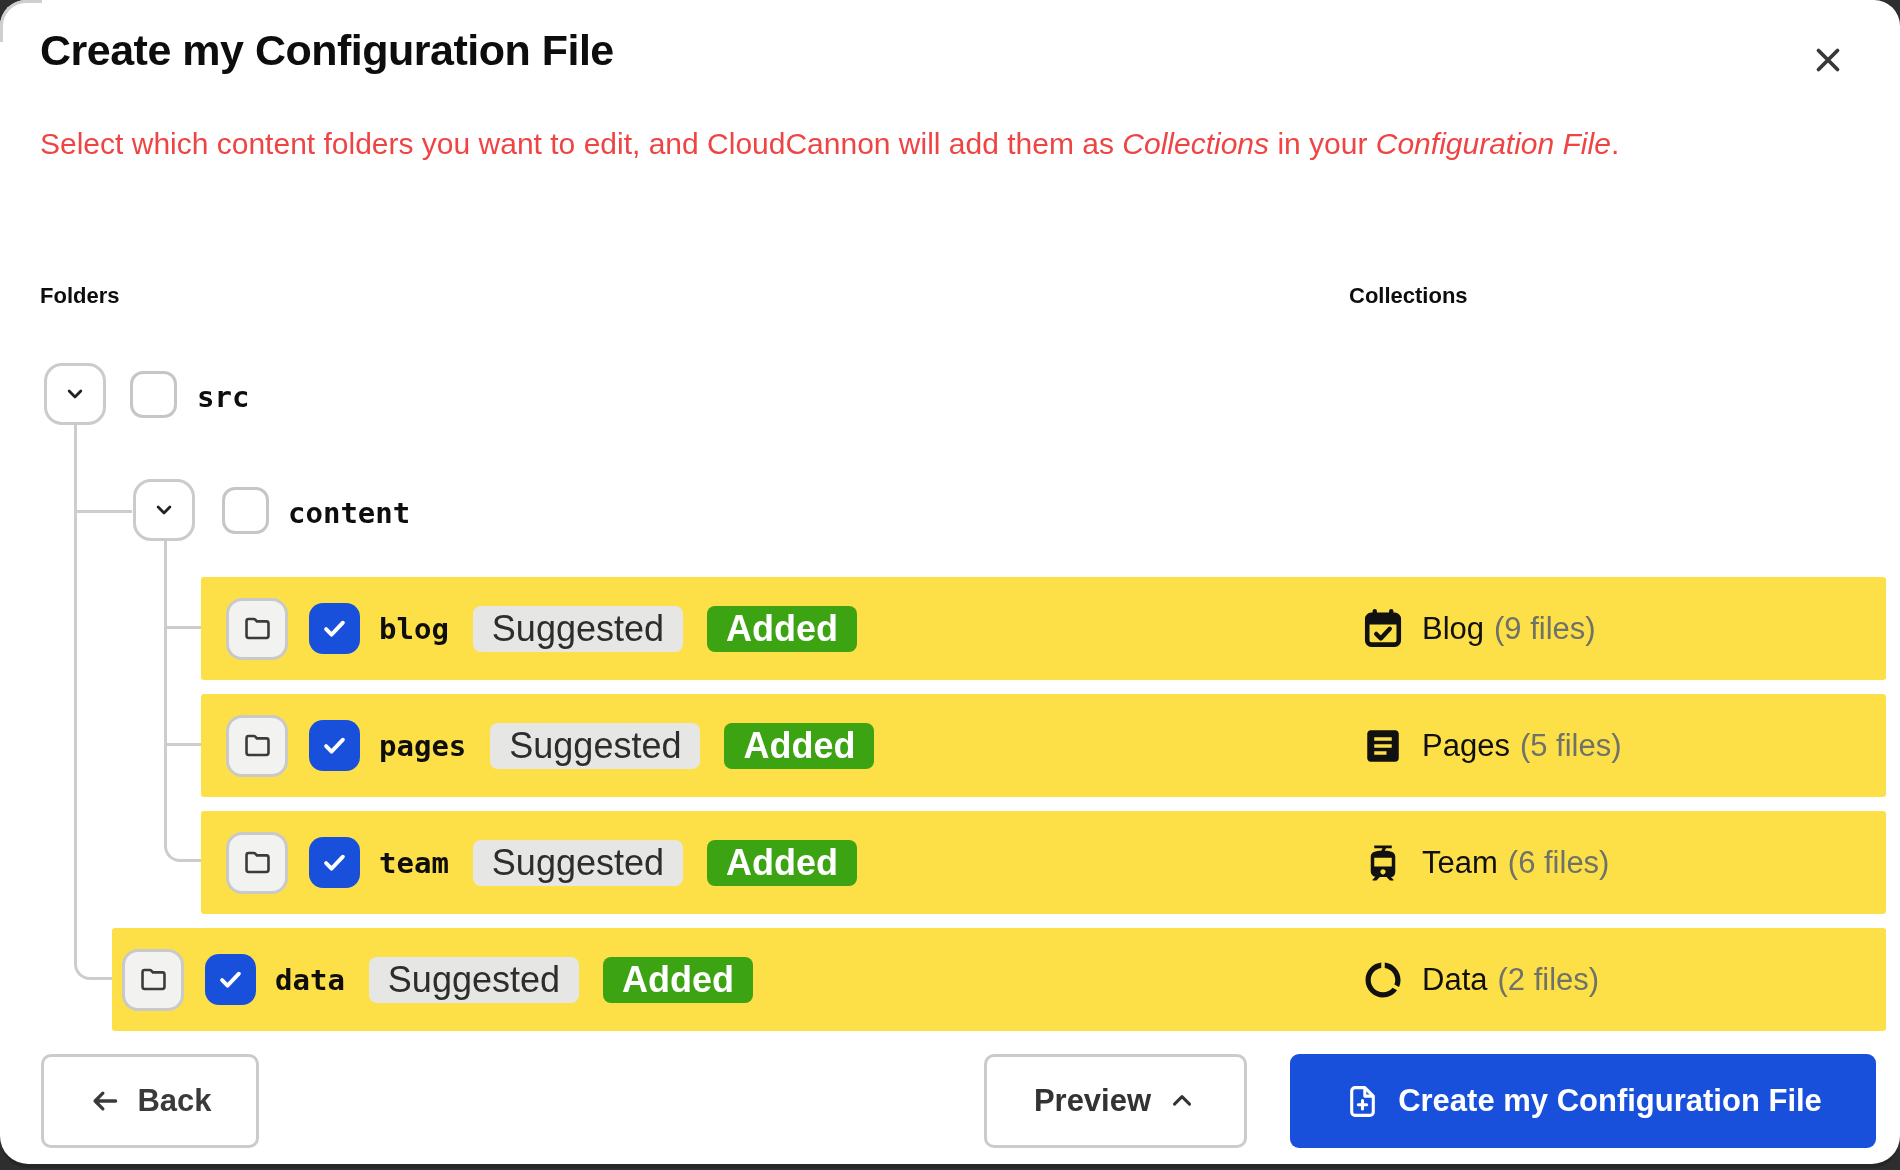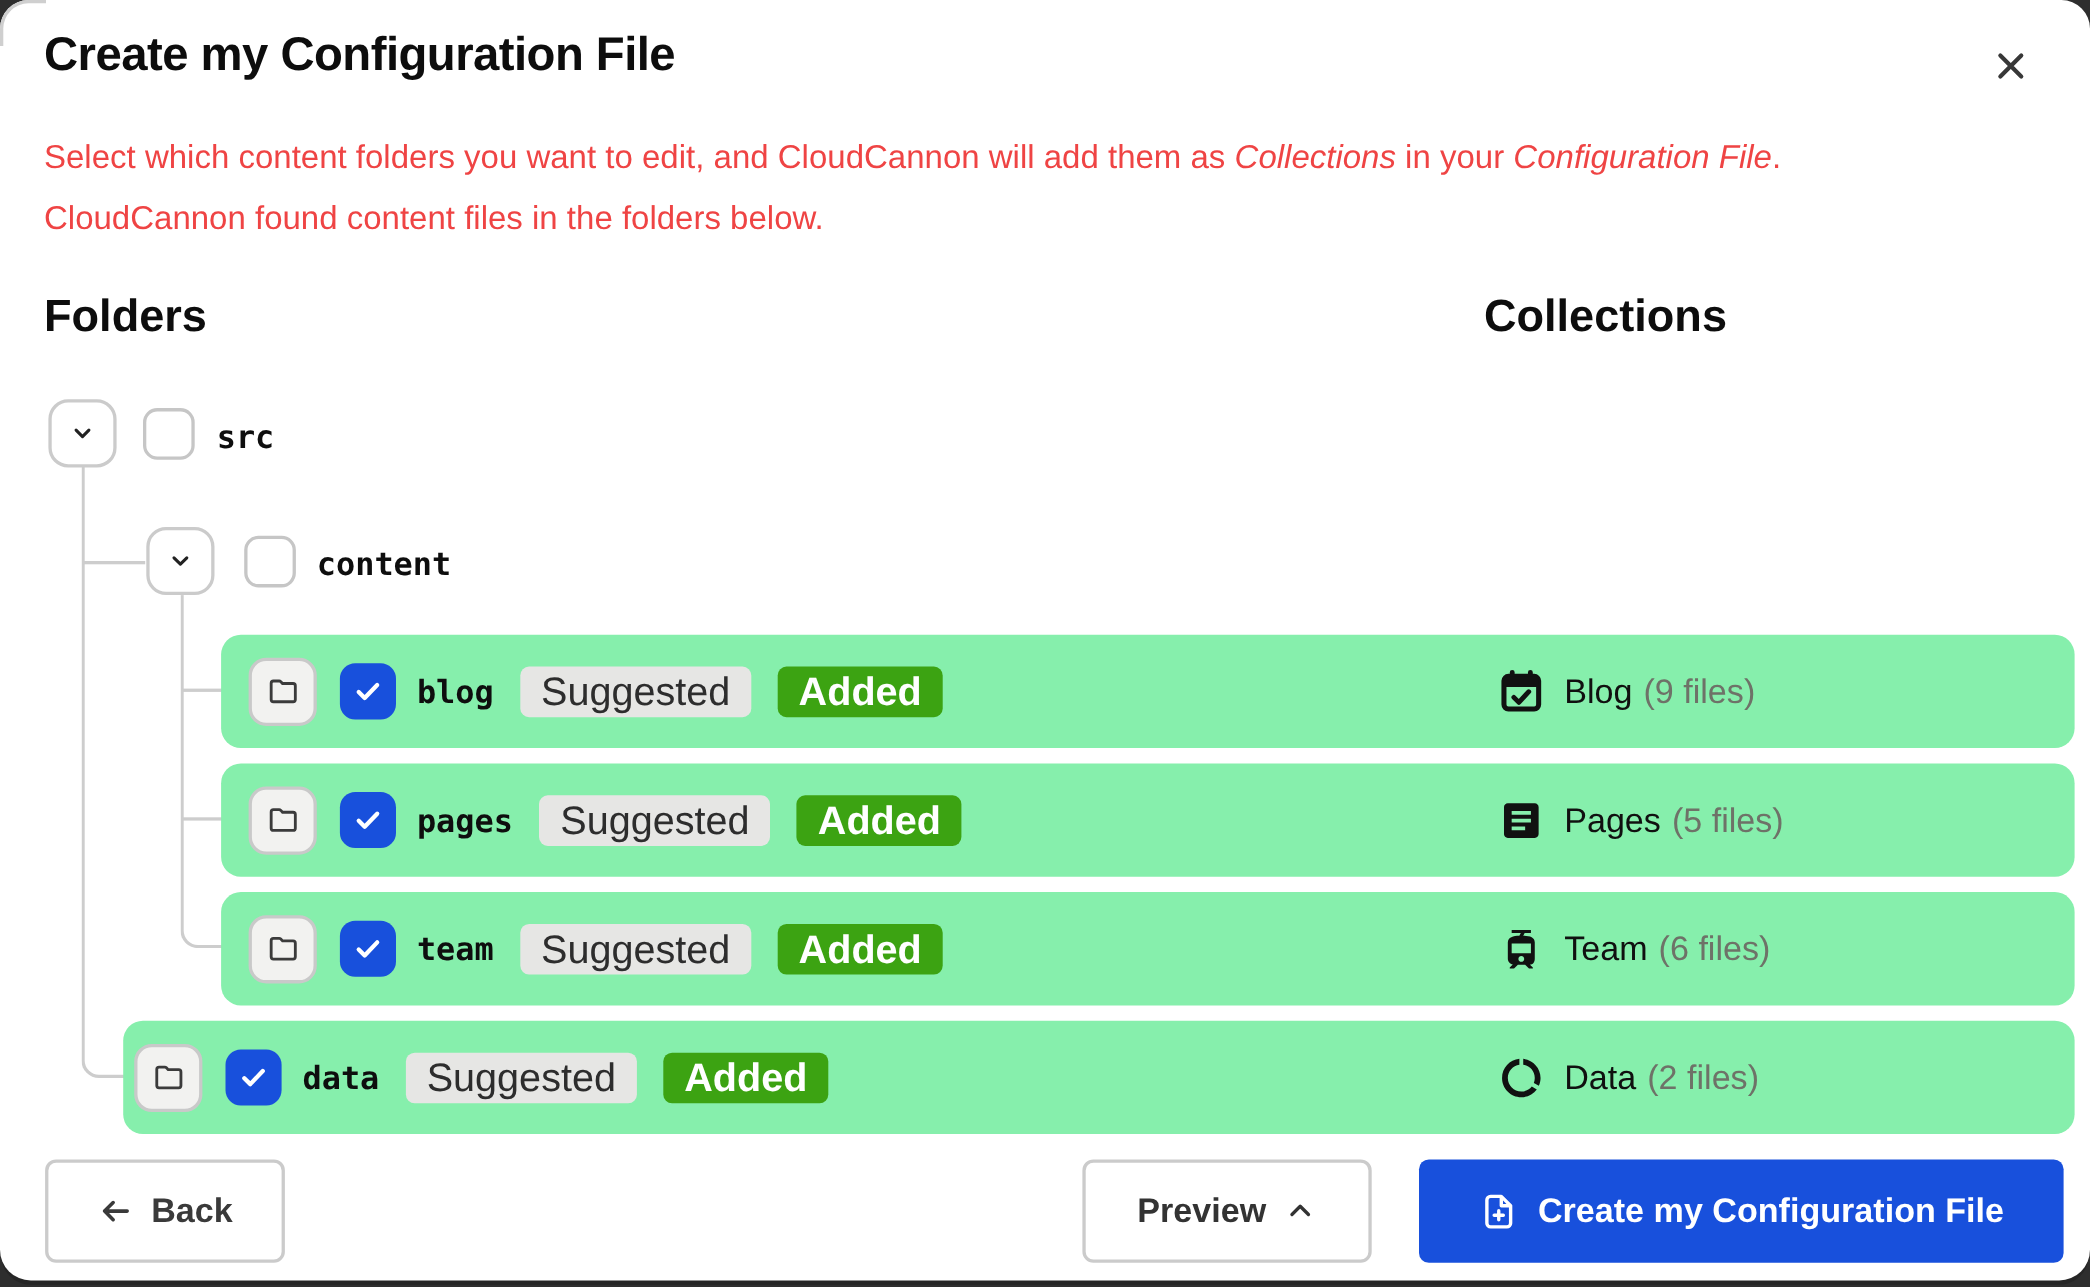--- a/index.html
+++ b/index.html
@@ -18,42 +18,42 @@
            letter-spacing:-0.5px; color:#0d0d0d; }
 
   .close-btn { position:absolute; left:1800px; top:32px; width:56px; height:56px;
                background:transparent; border:none; cursor:pointer;
                display:flex; align-items:center; justify-content:center; }
 
   .desc { position:absolute; left:40px; top:116px; width:1790px;
           font-size:30px; line-height:55px; color:#ef4444; }
   .desc em { font-style:italic; }
 
-  .col-header { position:absolute; top:264px; font-size:41px; font-weight:700; color:#0d0d0d; }
+  .col-header { position:absolute; top:283px; font-size:22px; font-weight:700; color:#0d0d0d; }
   .col-header.folders { left:40px; }
   .col-header.collections { left:1349px; }
 
   
   .tline { position:absolute; pointer-events:none; }
   .v-elbow { border-left:3px solid #cdcdcd; border-bottom:3px solid #cdcdcd;
              border-bottom-left-radius:16px; }
   .h-branch { height:3px; background:#cdcdcd; }
 
   .expand-btn { position:absolute; width:62px; height:62px; background:#fff;
                 border:3px solid #cbcbcb; border-radius:18px; cursor:pointer;
                 display:flex; align-items:center; justify-content:center; }
 
   .checkbox-empty { position:absolute; width:47px; height:47px; background:#fff;
                     border:3px solid #c6c6c6; border-radius:13px; cursor:pointer; }
 
   .tree-label { position:absolute; font-family:"DejaVu Sans Mono", monospace;
                 font-weight:700; font-size:29px; color:#0e0e0e; }
 
   .row { position:absolute; left:201px; width:1685px; height:103px;
-         background:#86efac; border-radius:18px; display:flex; align-items:center;
+         background:#fde047; border-radius:3px; display:flex; align-items:center;
          padding-left:25px; }
   .row.data-row { left:112px; width:1774px; padding-left:10px; }
 
   .folder-btn { width:62px; height:62px; background:#f2f2f0; border:3px solid #c9c9c9;
                 border-radius:16px; margin-right:21px; cursor:pointer; flex:0 0 auto;
                 display:flex; align-items:center; justify-content:center; }
 
   .checkbox-checked { width:51px; height:51px; background:#1850dc; border-radius:14px;
                       margin-right:19px; cursor:pointer; flex:0 0 auto;
                       display:flex; align-items:center; justify-content:center; }
@@ -89,21 +89,21 @@
   <div class="corner-arc"></div>
 
   <h1 class="title">Create my Configuration File</h1>
 
   <button class="close-btn">
     <svg width="38" height="38" viewBox="0 0 24 24">
       <path d="M6 6l12 12M18 6L6 18" stroke="#383838" stroke-width="2.4" stroke-linecap="round" fill="none"></path>
     </svg>
   </button>
 
-  <p class="desc"><span>Select which content folders you want to edit, and CloudCannon will add them as </span><em>Collections</em><span> in your </span><em>Configuration File</em><span>.</span><br><span>CloudCannon found content files in the folders below.</span></p>
+  <p class="desc"><span>Select which content folders you want to edit, and CloudCannon will add them as </span><em>Collections</em><span> in your </span><em>Configuration File</em><span>.</span><br></p>
 
   <span class="col-header folders">Folders</span>
   <span class="col-header collections">Collections</span>
 
   <div class="tline v-elbow" style="left:74px; top:424px; width:60px; height:556px;"></div>
   <div class="tline h-branch" style="left:76px; top:510px; width:56px;"></div>
   <div class="tline v-elbow" style="left:164px; top:541px; width:62px; height:321px;"></div>
   <div class="tline h-branch" style="left:166px; top:626px; width:60px;"></div>
   <div class="tline h-branch" style="left:166px; top:743px; width:60px;"></div>
 

